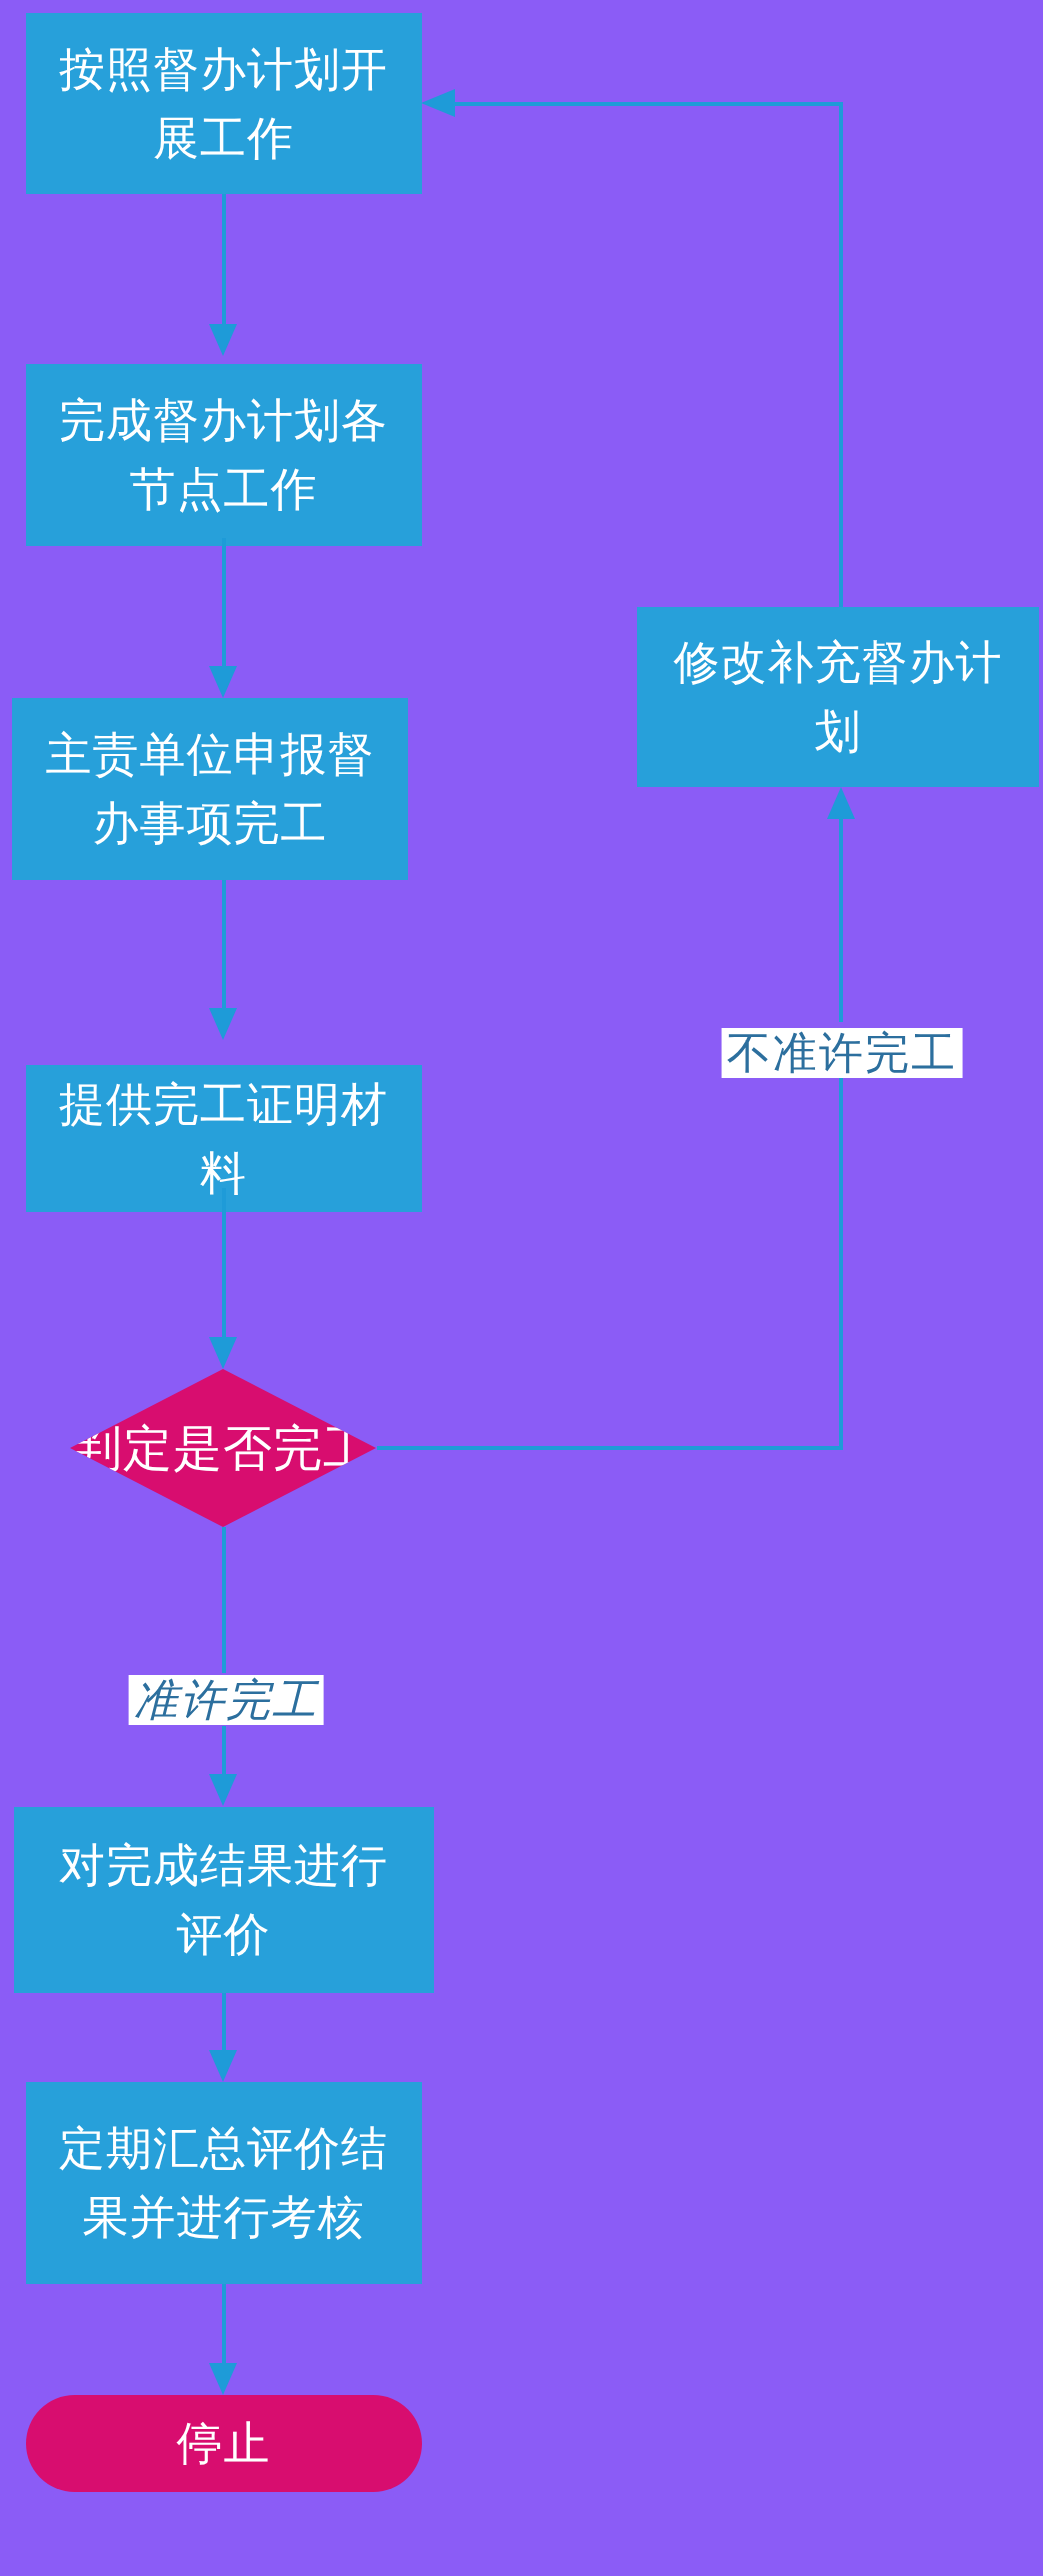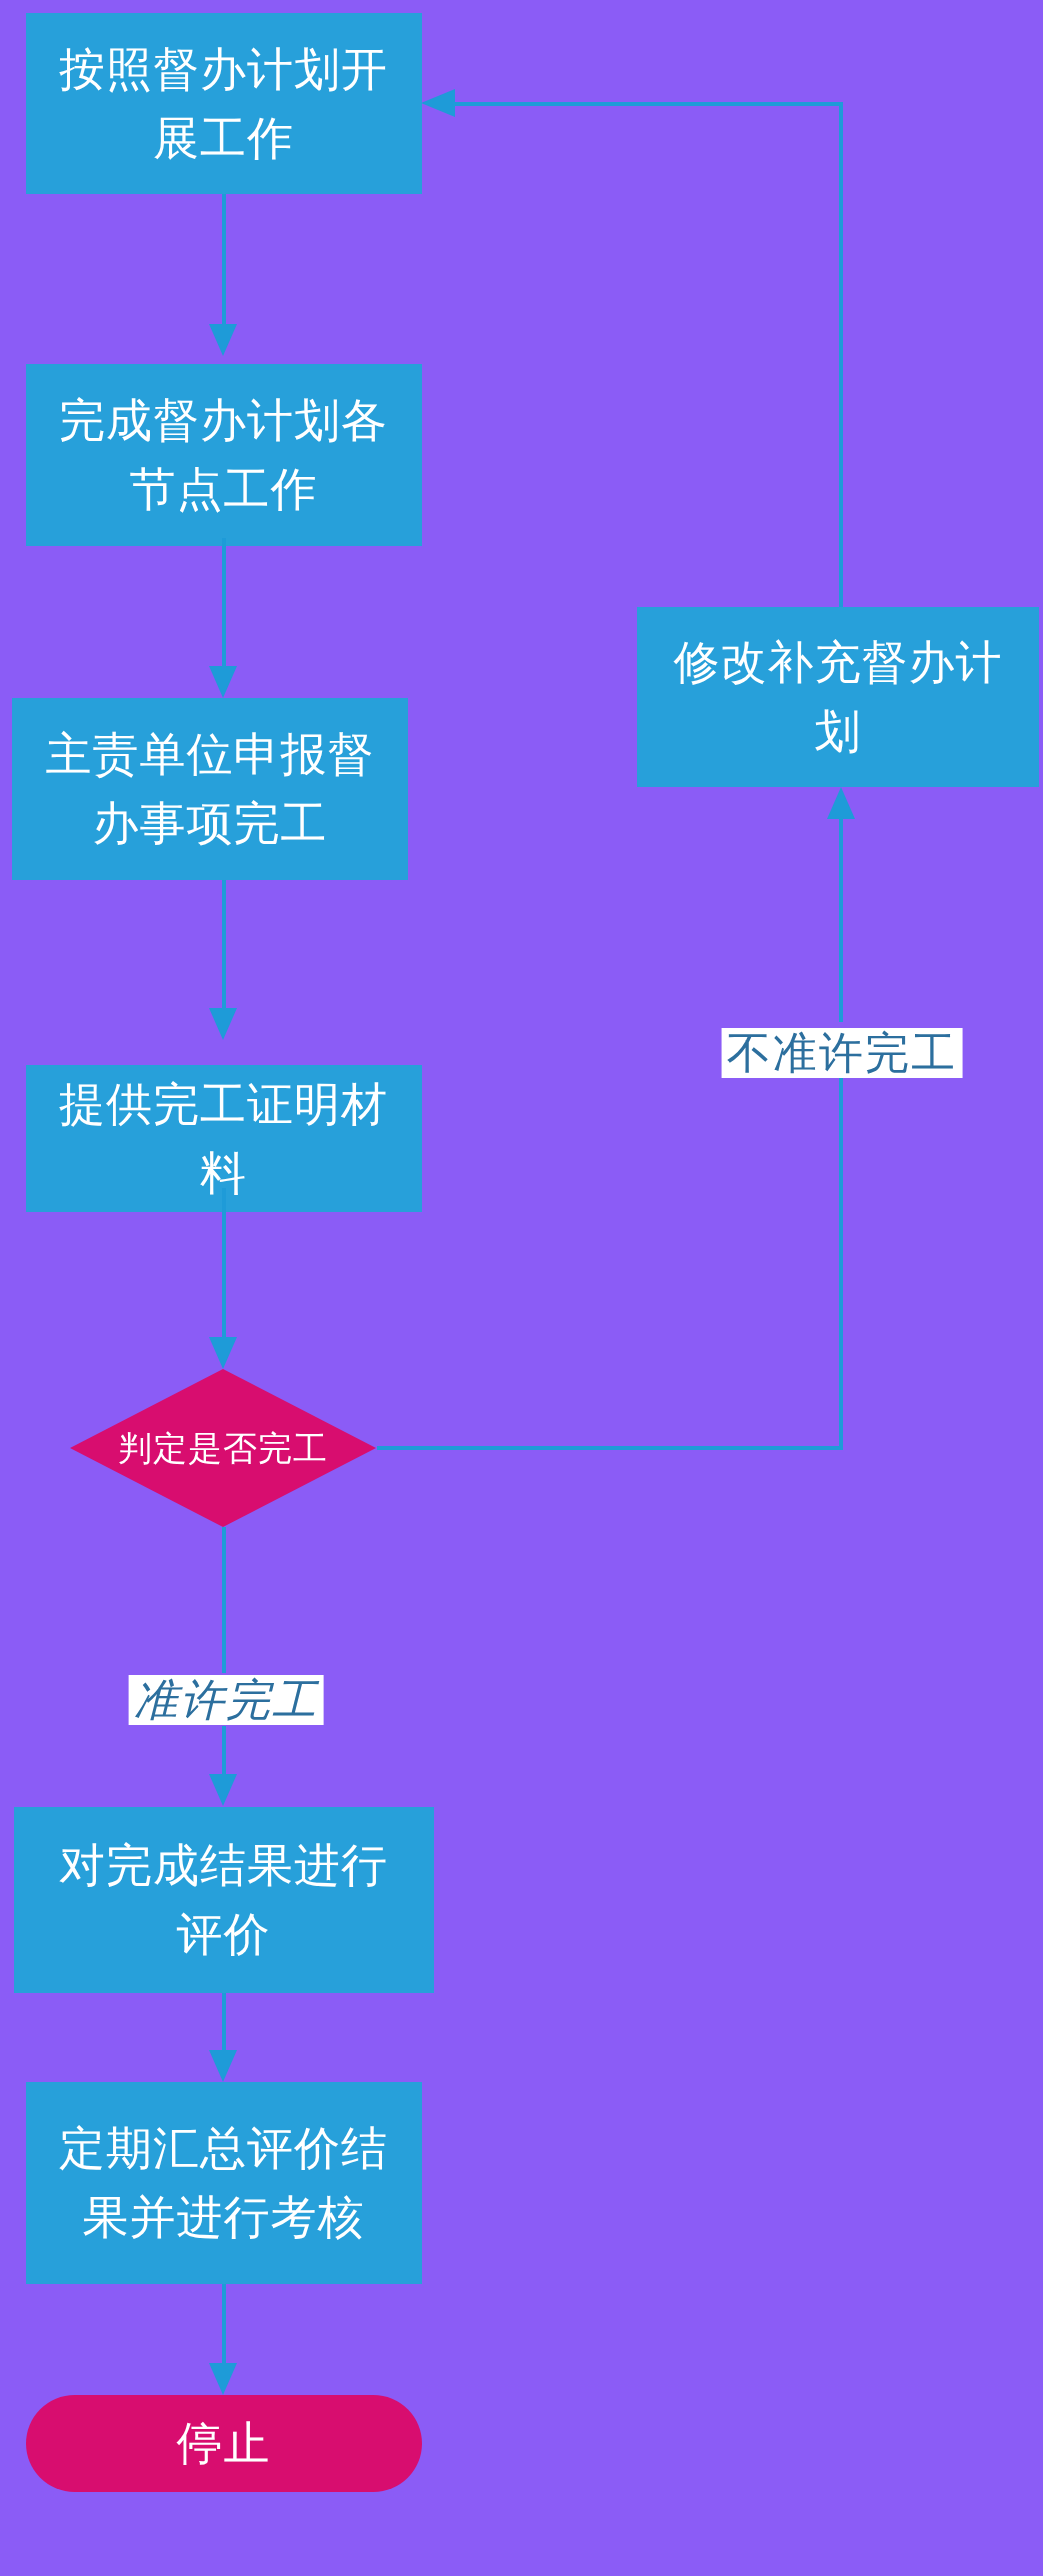--- a/index.html
+++ b/index.html
@@ -7,21 +7,21 @@
        font-family:"DejaVu Sans","Liberation Sans",sans-serif;}
   #canvas{position:relative;width:1044px;height:2576px;background:#8b5cf6;}
 
   .node{position:absolute;display:flex;flex-direction:column;align-items:center;
         justify-content:center;text-align:center;color:#ffffff;}
   .process{background:#27a0da;}
   .node .ln{display:block;font-size:46px;line-height:69px;white-space:nowrap;
             letter-spacing:1px;}
   .diamond{background:#d80d6f;
            clip-path:polygon(50% 0,100% 50%,50% 100%,0 50%);}
-  .diamond .ln{font-size:34px;line-height:57px;}
+  .diamond .ln{font-size:49px;line-height:57px;}
   .pill{background:#d80d6f;border-radius:63px;}
 
   .vline{position:absolute;width:3.7px;background:#1e9bd8;}
   .hline{position:absolute;height:3.7px;background:#1e9bd8;}
   .arr{position:absolute;width:0;height:0;}
   .arr.down{border-left:14px solid transparent;border-right:14px solid transparent;
             border-top:32px solid #1e9bd8;}
   .arr.up{border-left:14px solid transparent;border-right:14px solid transparent;
           border-bottom:32px solid #1e9bd8;}
   .arr.left{border-top:14.6px solid transparent;border-bottom:14.6px solid transparent;

